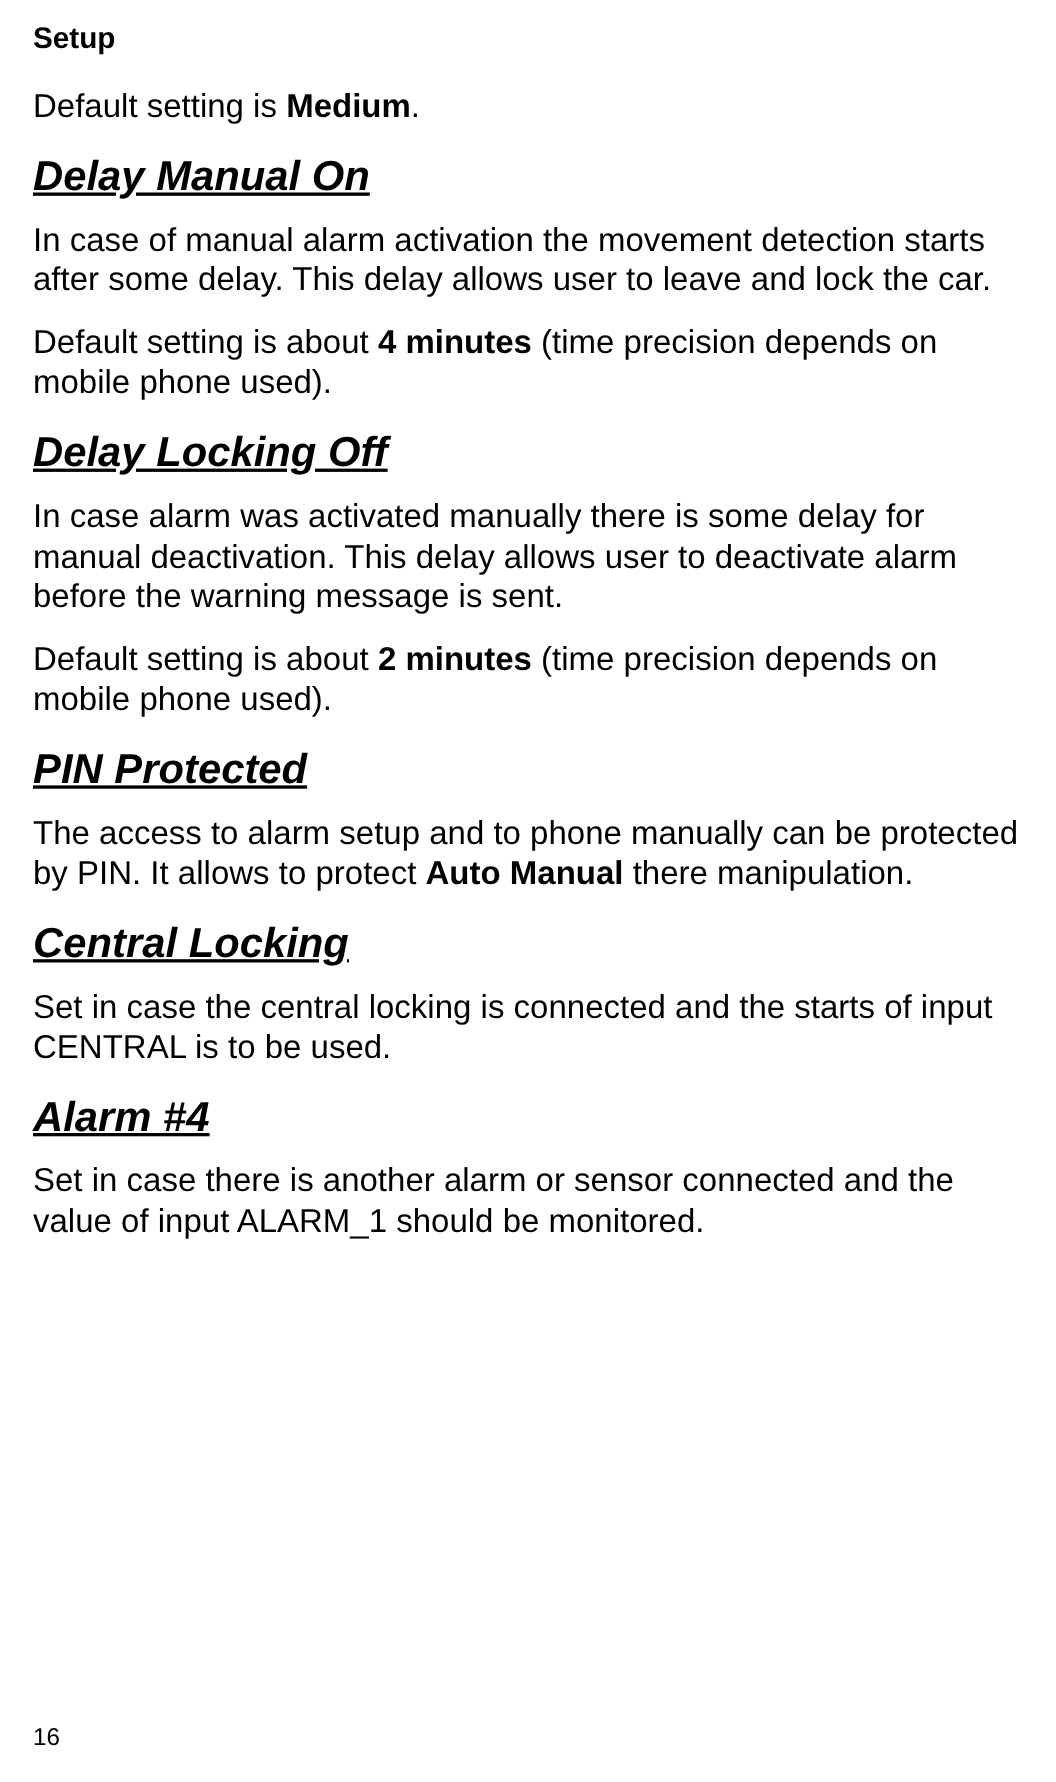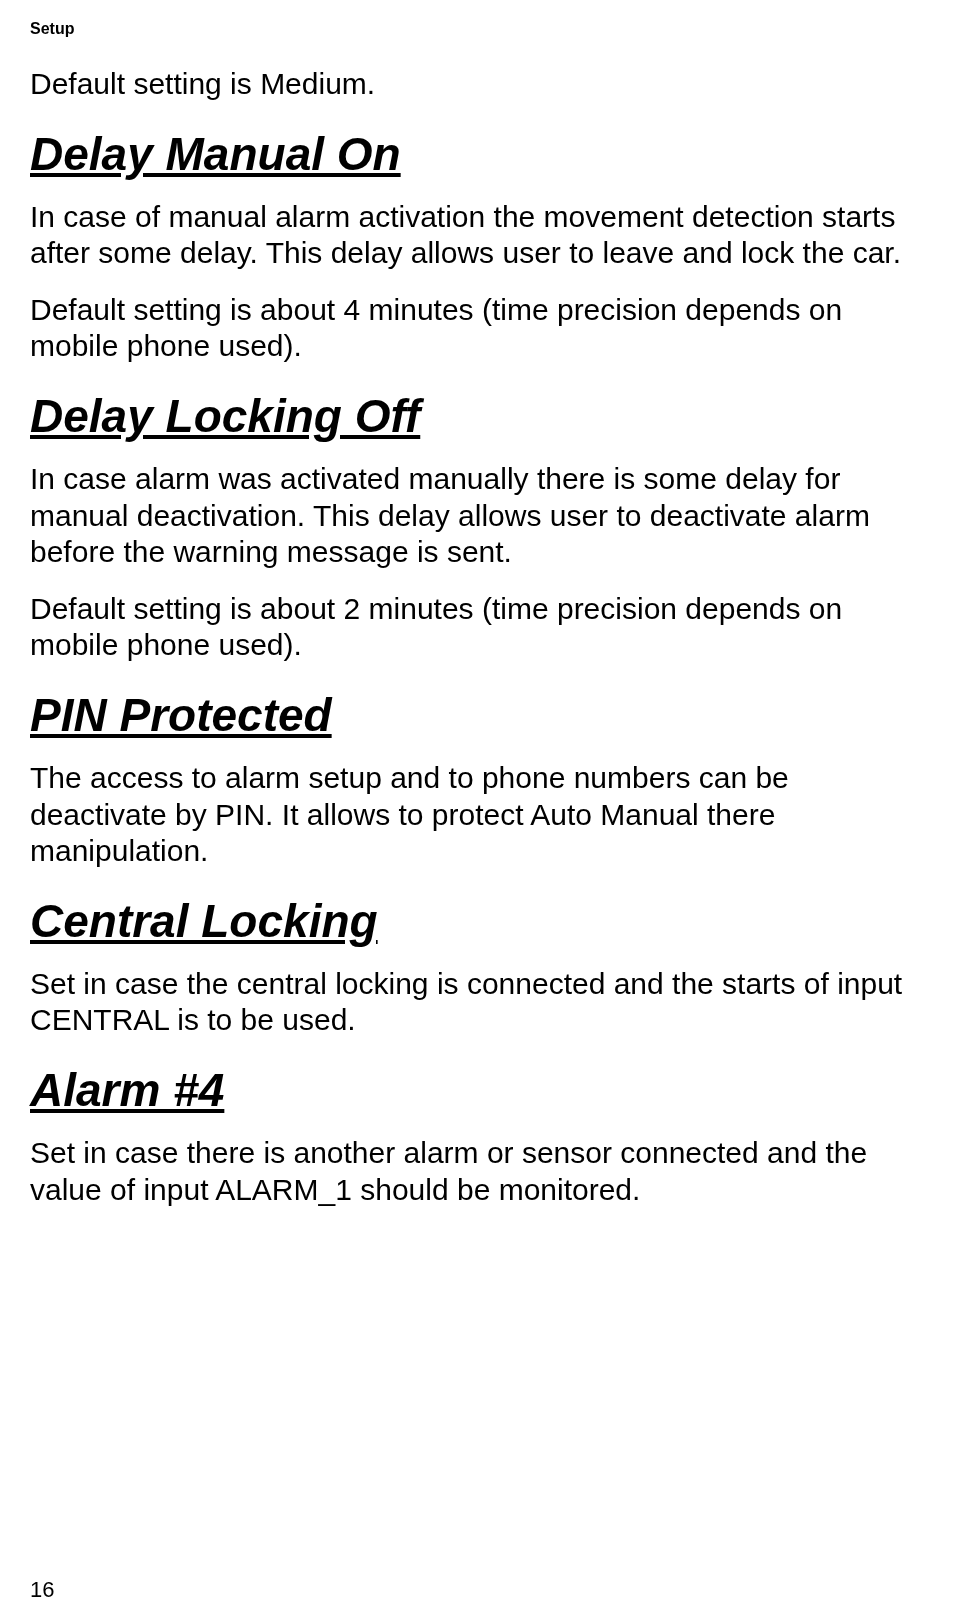--- a/index.html
+++ b/index.html
@@ -7,41 +7,41 @@
     width: 960px;
     height: 1620px;
     background: #fff;
     font-family: Arial, Helvetica, sans-serif;
     color: #000;
     position: relative;
     padding: 20px 30px 20px 30px;
   }
   .header {
     font-weight: bold;
-    font-size: 16px;
+    font-size: 27px;
     margin-bottom: 28px;
   }
   .body-text {
     font-size: 30px;
     line-height: 1.22;
     margin-bottom: 20px;
   }
   .section-heading {
-    font-size: 46px;
+    font-size: 38px;
     font-weight: bold;
     font-style: italic;
     text-decoration: underline;
     margin-top: 24px;
     margin-bottom: 18px;
   }
-  .bold { font-weight: normal; }
+  .bold { font-weight: bold; }
   .page-num {
     position: absolute;
     left: 30px;
-    bottom: 17px;
+    bottom: 28px;
     font-size: 22px;
   }
 </style>
 </head>
 <body>
 
 <div class="header">Setup</div>
 
 <div class="body-text">
   <span>Default setting is </span><span class="bold">Medium</span><span>.</span>
@@ -54,21 +54,21 @@
 </div>
 
 <div class="section-heading">Delay Locking Off</div>
 <div class="body-text">In case alarm was activated manually there is some delay for manual deactivation. This delay allows user to deactivate alarm before the warning message is sent.</div>
 <div class="body-text">
   <span>Default setting is about </span><span class="bold">2 minutes</span><span> (time precision depends on mobile phone used).</span>
 </div>
 
 <div class="section-heading">PIN Protected</div>
 <div class="body-text">
-  <span>The access to alarm setup and to phone numbers can be deactivate by PIN. It allows to protect </span><span class="bold">Auto Manual</span><span> there manipulation.</span>
+  <span>The access to alarm setup and to phone manually can be protected by PIN. It allows to protect </span><span class="bold">Auto Manual</span><span> there manipulation.</span>
 </div>
 
 <div class="section-heading">Central Locking</div>
 <div class="body-text">Set in case the central locking is connected and the starts of input CENTRAL is to be used.</div>
 
 <div class="section-heading">Alarm #4</div>
 <div class="body-text">Set in case there is another alarm or sensor connected and the value of input ALARM_1 should be monitored.</div>
 
 <div class="page-num">16</div>
 

